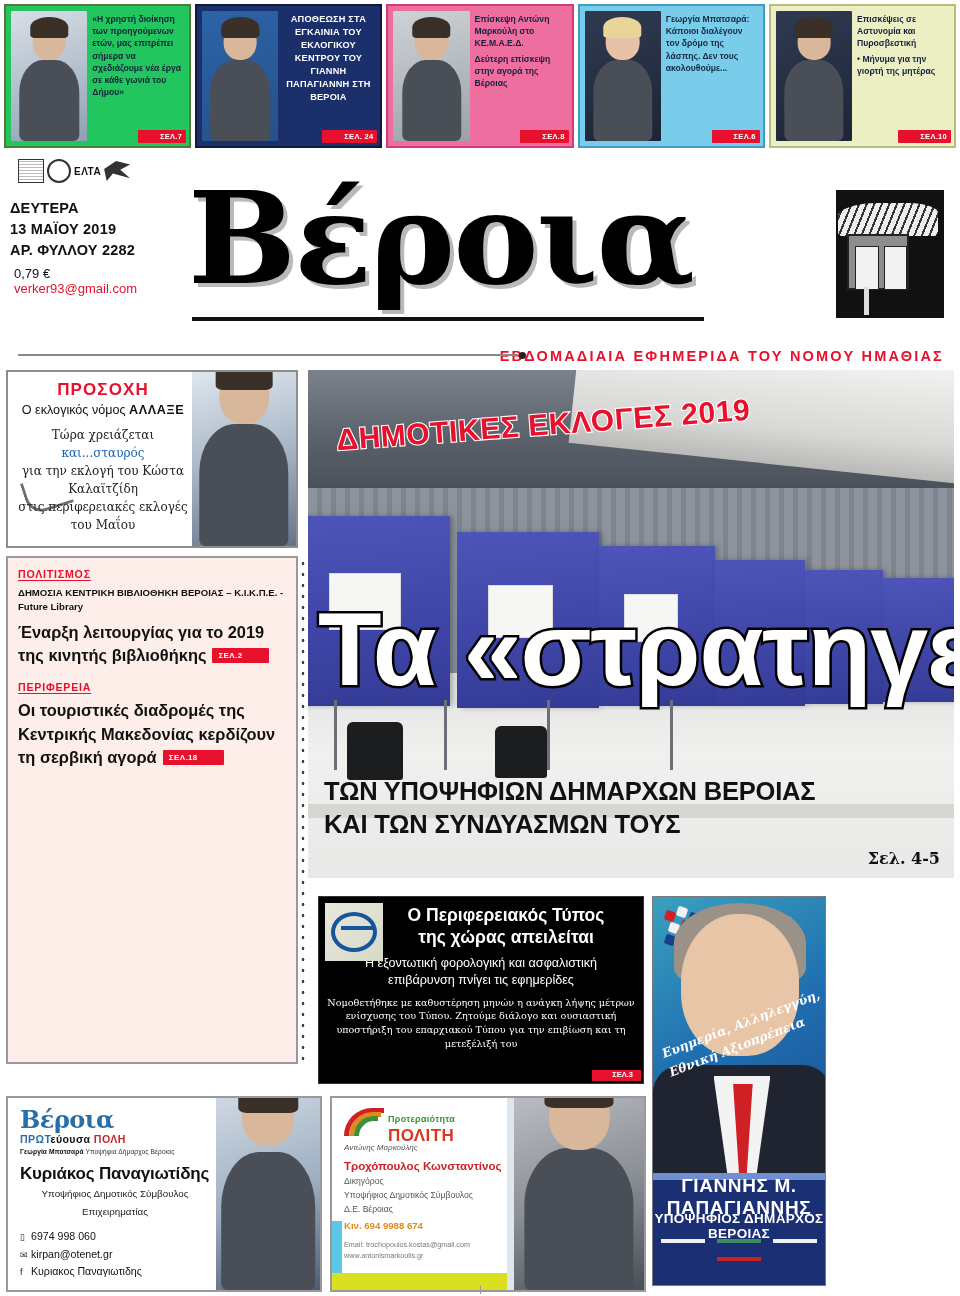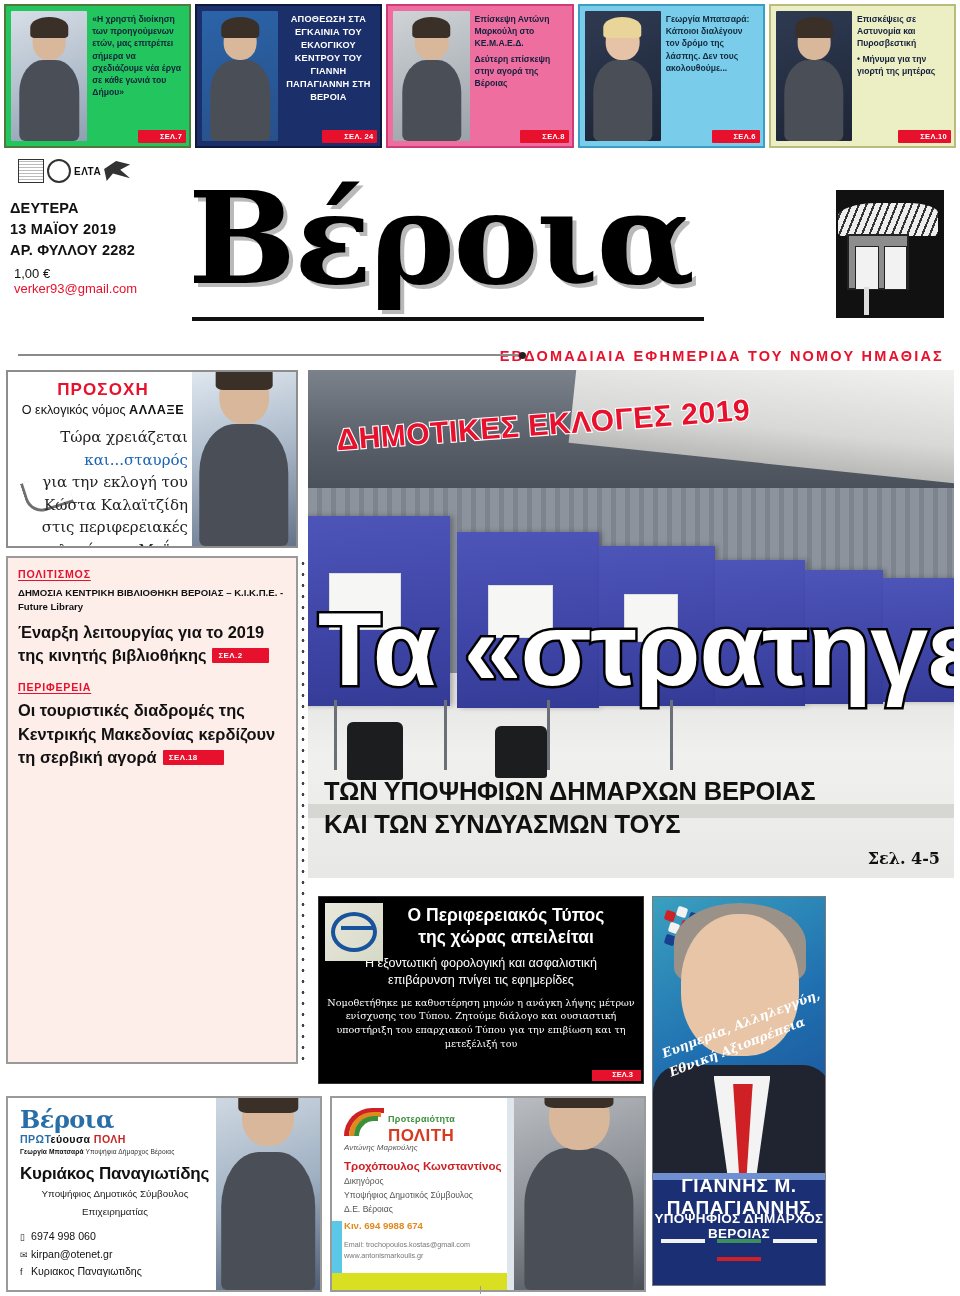--- a/index.html
+++ b/index.html
@@ -207,21 +207,21 @@
     display: flex;
   }
   .ad-kal-text { flex: 1; padding: 8px 4px 4px 10px; }
   .ad-kal-title {
     color: #e8112d; font-size: 17px; font-weight: 700; letter-spacing: 1.1px; text-align:center;
   }
   .ad-kal-sub { font-size: 12.6px; text-align:center; margin-top: 3px; }
   .ad-kal-sub b { font-weight: 700; letter-spacing:.6px; }
   .ad-kal-body {
     font-family: "DejaVu Serif", serif;
-    font-size: 15px; text-align: right; margin-top: 9px; line-height: 1.5; color:#222;
+    font-size: 12px; text-align: center; margin-top: 9px; line-height: 1.5; color:#222;
   }
   .ad-kal-body .hl { color: #1b63b5; }
   .ad-kal-sign { text-align:center; margin-top: 12px; }
   .ad-kal-sign .nm { font-size: 8.4px; font-weight:700; letter-spacing:.3px;}
   .ad-kal-sign .rl { font-size: 4.6px; color:#444; line-height:1.5; }
   .ad-kal-logo {
     margin: 9px auto 0 auto; width: 62px; height: 16px;
     background: linear-gradient(90deg,#1b63b5,#49a7dd);
     border-radius: 3px; opacity:.85;
   }
@@ -605,21 +605,21 @@
   <div class="masthead-left">
     <div class="elta-logo">
       <span class="elta-stamp"></span>
       <span class="elta-ring"></span>
       <span class="elta-word">ΕΛΤΑ</span>
       <span class="elta-bird"></span>
     </div>
     <div class="issue-line">ΔΕΥΤΕΡΑ</div>
     <div class="issue-line">13 ΜΑΪΟΥ 2019</div>
     <div class="issue-line">ΑΡ. ΦΥΛΛΟΥ 2282</div>
-    <div class="price">1,00 €</div>
+    <div class="price">0,79 €</div>
     <div class="email">verker93@gmail.com</div>
   </div>
 
   <div class="masthead-center">
     <div class="wordmark">Βέροια</div>
     <div class="wordmark-underline"></div>
     <div class="masthead-house">
       <span class="house-roof"></span>
       <span class="house-body"></span>
       <span class="house-win" style="left:18%;top:44%"></span>

